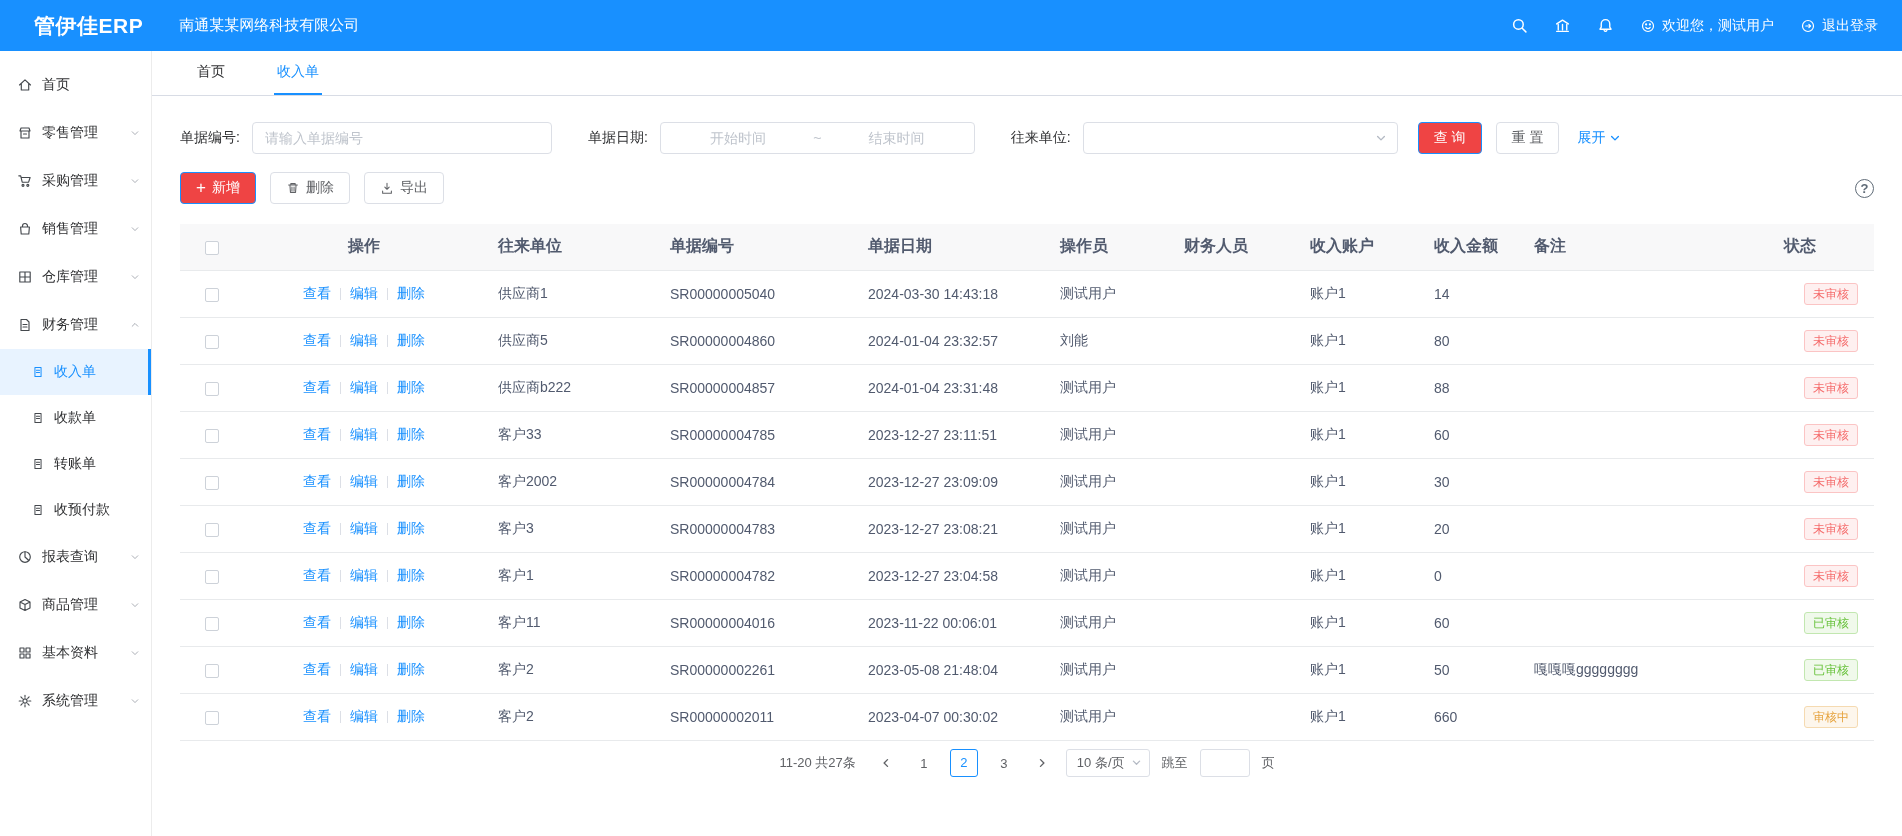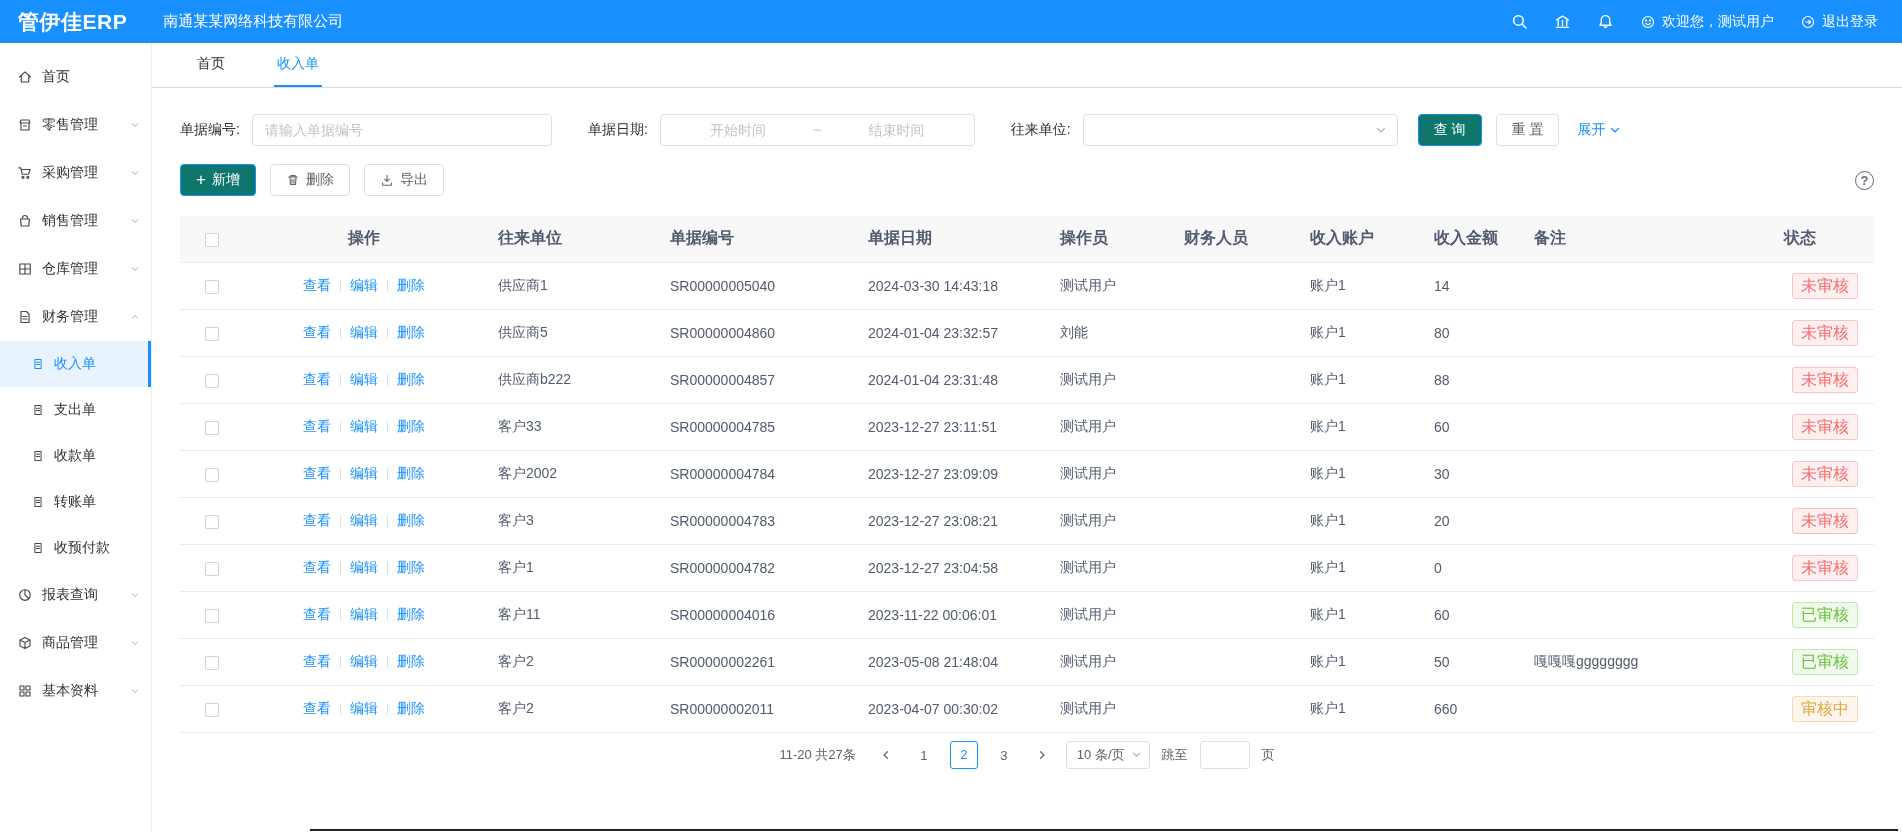--- a/index.html
+++ b/index.html
@@ -1,20 +1,20 @@
 <!DOCTYPE html>
 <html><head>
 <meta charset="utf-8">
 <style>
   * { margin:0; padding:0; box-sizing:border-box; }
   html,body { width:1902px; height:836px; overflow:hidden; }
   body { font-family:"Liberation Sans","DejaVu Sans",sans-serif; font-size:14px; color:#303133; background:#fff; }
 
   
-  .topbar { height:43px; background:#1890ff; display:flex; align-items:center; color:#fff; padding:0 24px 0 18px; }
+  .topbar { height:51px; background:#1890ff; display:flex; align-items:center; color:#fff; padding:0 24px 0 34px; }
   .logo { font-size:21px; font-weight:bold; letter-spacing:.5px; margin-right:36px; white-space:nowrap; }
   .company { font-size:15px; white-space:nowrap; }
   .topbar-right { margin-left:auto; display:flex; align-items:center; gap:26px; }
   .tb-icon { display:flex; align-items:center; cursor:pointer; }
   .tb-icon svg { width:17px; height:17px; }
   .tb-text { display:flex; align-items:center; gap:6px; font-size:14px; cursor:pointer; white-space:nowrap; }
   .tb-text svg { width:16px; height:16px; }
 
   
   .body { display:flex; height:788px; }
@@ -47,21 +47,21 @@
   input { font-family:inherit; font-size:14px; color:#606266; outline:none; }
   input::placeholder { color:#bfc4cc; }
   .f-input { width:300px; height:32px; border:1px solid #dcdfe6; border-radius:4px; padding:0 12px; }
   .f-daterange { width:315px; height:32px; border:1px solid #dcdfe6; border-radius:4px; display:flex; align-items:center; padding:0 10px; }
   .dr-input { flex:1; border:none; text-align:center; min-width:0; }
   .dr-sep { color:#bfc4cc; padding:0 8px; }
   .f-select { width:315px; height:32px; border:1px solid #dcdfe6; border-radius:4px; position:relative; cursor:pointer; }
   .sel-caret { position:absolute; right:10px; top:50%; transform:translateY(-50%); color:#b4bac4; width:12px; height:12px; }
 
   .btn { height:32px; padding:0 15px; border-radius:4px; font-size:14px; display:inline-flex; align-items:center; gap:6px; cursor:pointer; font-family:inherit; white-space:nowrap; }
-  .btn.primary { background:#0f766e; border:1px solid #1890ff; color:#fff; }
+  .btn.primary { background:#ef4444; border:1px solid #1890ff; color:#fff; }
   .btn.plain { background:#fff; border:1px solid #dcdfe6; color:#606266; }
   .btn svg { width:14px; height:14px; }
   .btn .plus { font-size:17px; line-height:1; margin-top:-2px; }
   .btn-search { margin-left:20px; }
   .btn-reset { margin-left:14px; }
   .expand-link { margin-left:18px; color:#1890ff; display:inline-flex; align-items:center; gap:4px; cursor:pointer; text-decoration:none; }
   .expand-link svg { width:12px; height:12px; }
 
   .toolbar-row { display:flex; align-items:center; margin-top:18px; gap:14px; }
   .help { margin-left:auto; width:19px; height:19px; border:1.5px solid #5f6b77; border-radius:50%; color:#5f6b77; font-size:13px; font-weight:bold; display:flex; align-items:center; justify-content:center; cursor:pointer; }
@@ -69,21 +69,21 @@
   
   table.data-table { width:100%; border-collapse:collapse; table-layout:fixed; margin-top:20px; }
   .data-table th { background:#f8f8f9; height:46px; font-weight:bold; color:#515a6e; text-align:left; padding:0 14px; font-size:16px; border-bottom:1px solid #e8eaec; overflow:hidden; white-space:nowrap; }
   .data-table td { height:47px; border-bottom:1px solid #e8eaec; padding:0 14px; color:#515a6e; font-size:14px; overflow:hidden; white-space:nowrap; }
   .col-check { text-align:center !important; padding:0 !important; }
   .checkbox { display:inline-block; width:14px; height:14px; border:1px solid #cdd2d9; border-radius:2px; background:#fff; vertical-align:middle; cursor:pointer; }
   .col-actions { text-align:center !important; }
   .op-link { color:#1890ff; text-decoration:none; cursor:pointer; }
   .op-div { display:inline-block; width:1px; height:12px; background:#dcdfe6; margin:0 9px; vertical-align:middle; }
   .col-status { text-align:right; padding-right:16px !important; }
-  .badge { display:inline-block; font-size:16px; line-height:1; padding:4px 8px; border-radius:3px; border:1px solid; white-space:nowrap; }
+  .badge { display:inline-block; font-size:12px; line-height:1; padding:4px 8px; border-radius:3px; border:1px solid; white-space:nowrap; }
   .badge.unaudited { color:#f56c6c; background:#fef0f0; border-color:#fbc4c4; }
   .badge.audited  { color:#67c23a; background:#f0f9eb; border-color:#c2e7b0; }
   .badge.auditing { color:#e6a23c; background:#fdf6ec; border-color:#f5dab1; }
 
   
   .pagination { display:flex; justify-content:center; align-items:center; margin-top:8px; gap:12px; color:#606266; font-size:13px; }
   .pg-summary { margin-right:6px; }
   .pg-arrow { width:24px; height:28px; display:flex; align-items:center; justify-content:center; cursor:pointer; color:#606266; }
   .pg-arrow svg { width:12px; height:12px; }
   .page-num { min-width:28px; height:28px; line-height:28px; text-align:center; border-radius:3px; cursor:pointer; border:1px solid transparent; }
@@ -221,44 +221,36 @@
           </svg>
         </span>
         <span class="sb-label">收入单</span>
       </div>
       <div class="sb-sub">
         <span class="sb-icon">
           <svg viewBox="0 0 16 16" width="14" height="14" fill="none" stroke="currentColor" stroke-width="1.15" stroke-linecap="round" stroke-linejoin="round">
             <path d="M4.5 2.8h7v10.4h-7zM6.2 6h3.6M6.2 8.5h3.6"></path>
           </svg>
         </span>
-        <span class="sb-label">支出单</span>
+        <span class="sb-label">收款单</span>
       </div>
       <div class="sb-sub">
         <span class="sb-icon">
           <svg viewBox="0 0 16 16" width="14" height="14" fill="none" stroke="currentColor" stroke-width="1.15" stroke-linecap="round" stroke-linejoin="round">
             <path d="M4.5 2.8h7v10.4h-7zM6.2 6h3.6M6.2 8.5h3.6"></path>
           </svg>
         </span>
-        <span class="sb-label">收款单</span>
+        <span class="sb-label">转账单</span>
       </div>
       <div class="sb-sub">
         <span class="sb-icon">
           <svg viewBox="0 0 16 16" width="14" height="14" fill="none" stroke="currentColor" stroke-width="1.15" stroke-linecap="round" stroke-linejoin="round">
             <path d="M4.5 2.8h7v10.4h-7zM6.2 6h3.6M6.2 8.5h3.6"></path>
           </svg>
         </span>
-        <span class="sb-label">转账单</span>
-      </div>
-      <div class="sb-sub">
-        <span class="sb-icon">
-          <svg viewBox="0 0 16 16" width="14" height="14" fill="none" stroke="currentColor" stroke-width="1.15" stroke-linecap="round" stroke-linejoin="round">
-            <path d="M4.5 2.8h7v10.4h-7zM6.2 6h3.6M6.2 8.5h3.6"></path>
-          </svg>
-        </span>
         <span class="sb-label">收预付款</span>
       </div>
       <div class="sb-item">
         <span class="sb-icon">
           <svg viewBox="0 0 16 16" width="16" height="16" fill="none" stroke="currentColor" stroke-width="1.15" stroke-linecap="round" stroke-linejoin="round">
             <circle cx="8" cy="8" r="5.3"></circle>
             <path d="M8 8V2.7M8 8l3.8 3.5"></path>
           </svg>
         </span>
         <span class="sb-label">报表查询</span>
@@ -281,20 +273,34 @@
           </svg>
         </span>
       </div>
       <div class="sb-item">
         <span class="sb-icon">
           <svg viewBox="0 0 16 16" width="16" height="16" fill="none" stroke="currentColor" stroke-width="1.15" stroke-linecap="round" stroke-linejoin="round">
             <path d="M3 3h4v4H3zM9 3h4v4H9zM3 9h4v4H3zM9 9h4v4H9z"></path>
           </svg>
         </span>
         <span class="sb-label">基本资料</span>
+        <span class="sb-arrow">
+          <svg viewBox="0 0 16 16" width="10" height="10" fill="none" stroke="currentColor" stroke-width="1.15" stroke-linecap="round" stroke-linejoin="round">
+            <path d="M3.5 6l4.5 4.5L12.5 6"></path>
+          </svg>
+        </span>
+      </div>
+      <div class="sb-item">
+        <span class="sb-icon">
+          <svg viewBox="0 0 16 16" width="16" height="16" fill="none" stroke="currentColor" stroke-width="1.15" stroke-linecap="round" stroke-linejoin="round">
+            <circle cx="8" cy="8" r="2.1"></circle>
+            <path d="M8 2.2v2M8 11.8v2M2.2 8h2M11.8 8h2M3.9 3.9l1.4 1.4M10.7 10.7l1.4 1.4M12.1 3.9l-1.4 1.4M5.3 10.7l-1.4 1.4"></path>
+          </svg>
+        </span>
+        <span class="sb-label">系统管理</span>
         <span class="sb-arrow">
           <svg viewBox="0 0 16 16" width="10" height="10" fill="none" stroke="currentColor" stroke-width="1.15" stroke-linecap="round" stroke-linejoin="round">
             <path d="M3.5 6l4.5 4.5L12.5 6"></path>
           </svg>
         </span>
       </div>
     </aside>
 
   <main class="main">
     <div class="tabbar">

